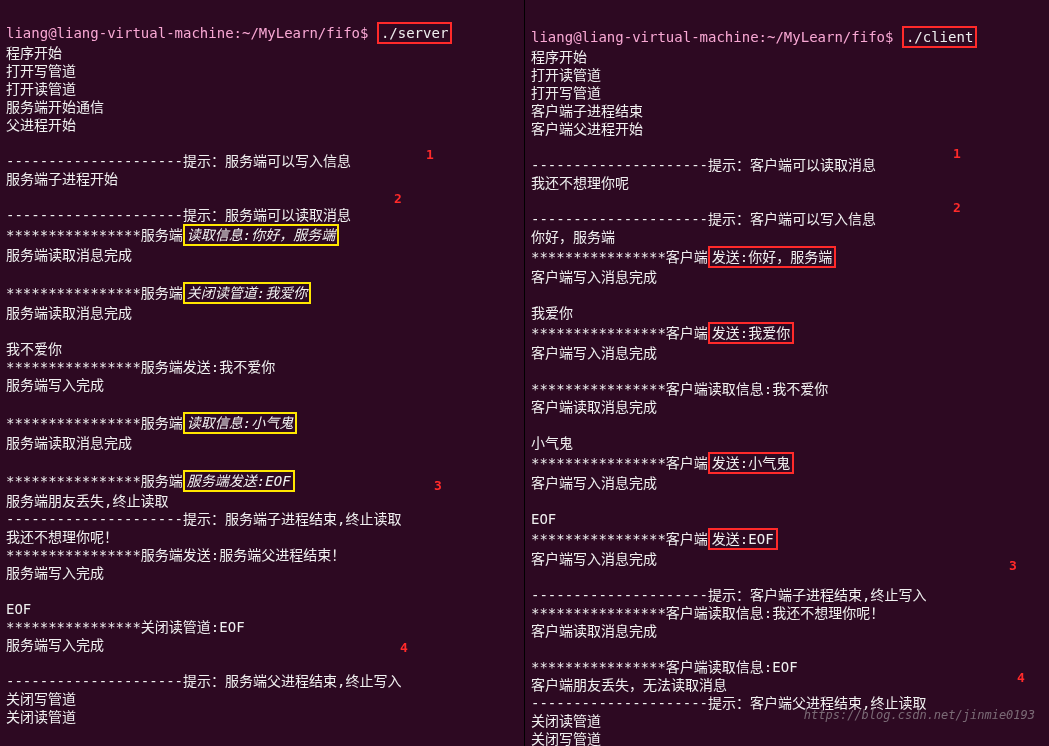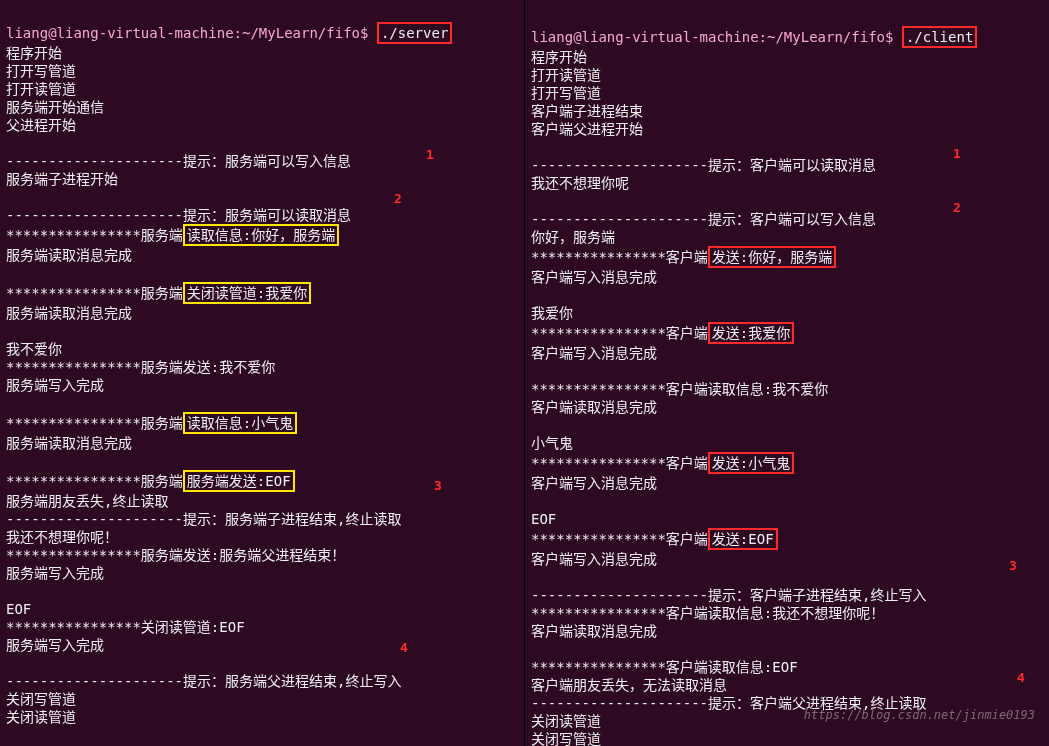--- a/index.html
+++ b/index.html
@@ -5,21 +5,21 @@
   html,body{margin:0;padding:0;background:#000;font-family:"DejaVu Sans Mono","WenQuanYi Micro Hei Mono","Noto Sans CJK SC",monospace;}
   .screen{width:1049px;height:746px;display:flex;position:relative;overflow:hidden;}
   .pane{flex:1;background:#2d0922;color:#e6e6e6;position:relative;overflow:hidden;}
   .pane + .pane{border-left:1px solid #000;}
   .titlebar{height:24px;background:#3a3a38;color:#c9c9c9;display:flex;align-items:center;font-size:12px;padding-left:6px;border-bottom:1px solid #222;}
   .wbtn{width:12px;height:12px;border-radius:6px;background:#5b5b5b;margin-right:6px;display:inline-block;}
   .term{padding:4px 6px 6px 6px;font-size:14px;line-height:18px;white-space:pre;color:#f0f0f0;}
   .prompt{color:#f9a8d4;}
   .box{display:inline-block;padding:0 2px;}
   .box-red{border:2px solid #ff2a2a;}
-  .box-yellow{border:2px solid #ffe600;}
+  .box-yellow{border:2px solid #ffe600;font-style:italic;}
   .anno{color:#ff2a2a;font-size:13px;position:absolute;font-weight:bold;}
   .watermark{position:absolute;right:14px;bottom:24px;color:#b9b9b9;opacity:.55;font-size:12px;font-style:italic;pointer-events:none;text-align:right;}
 </style>
 </head>
 <body>
 
 <div class="screen">
 
   <div class="pane">
     <div class="term">

